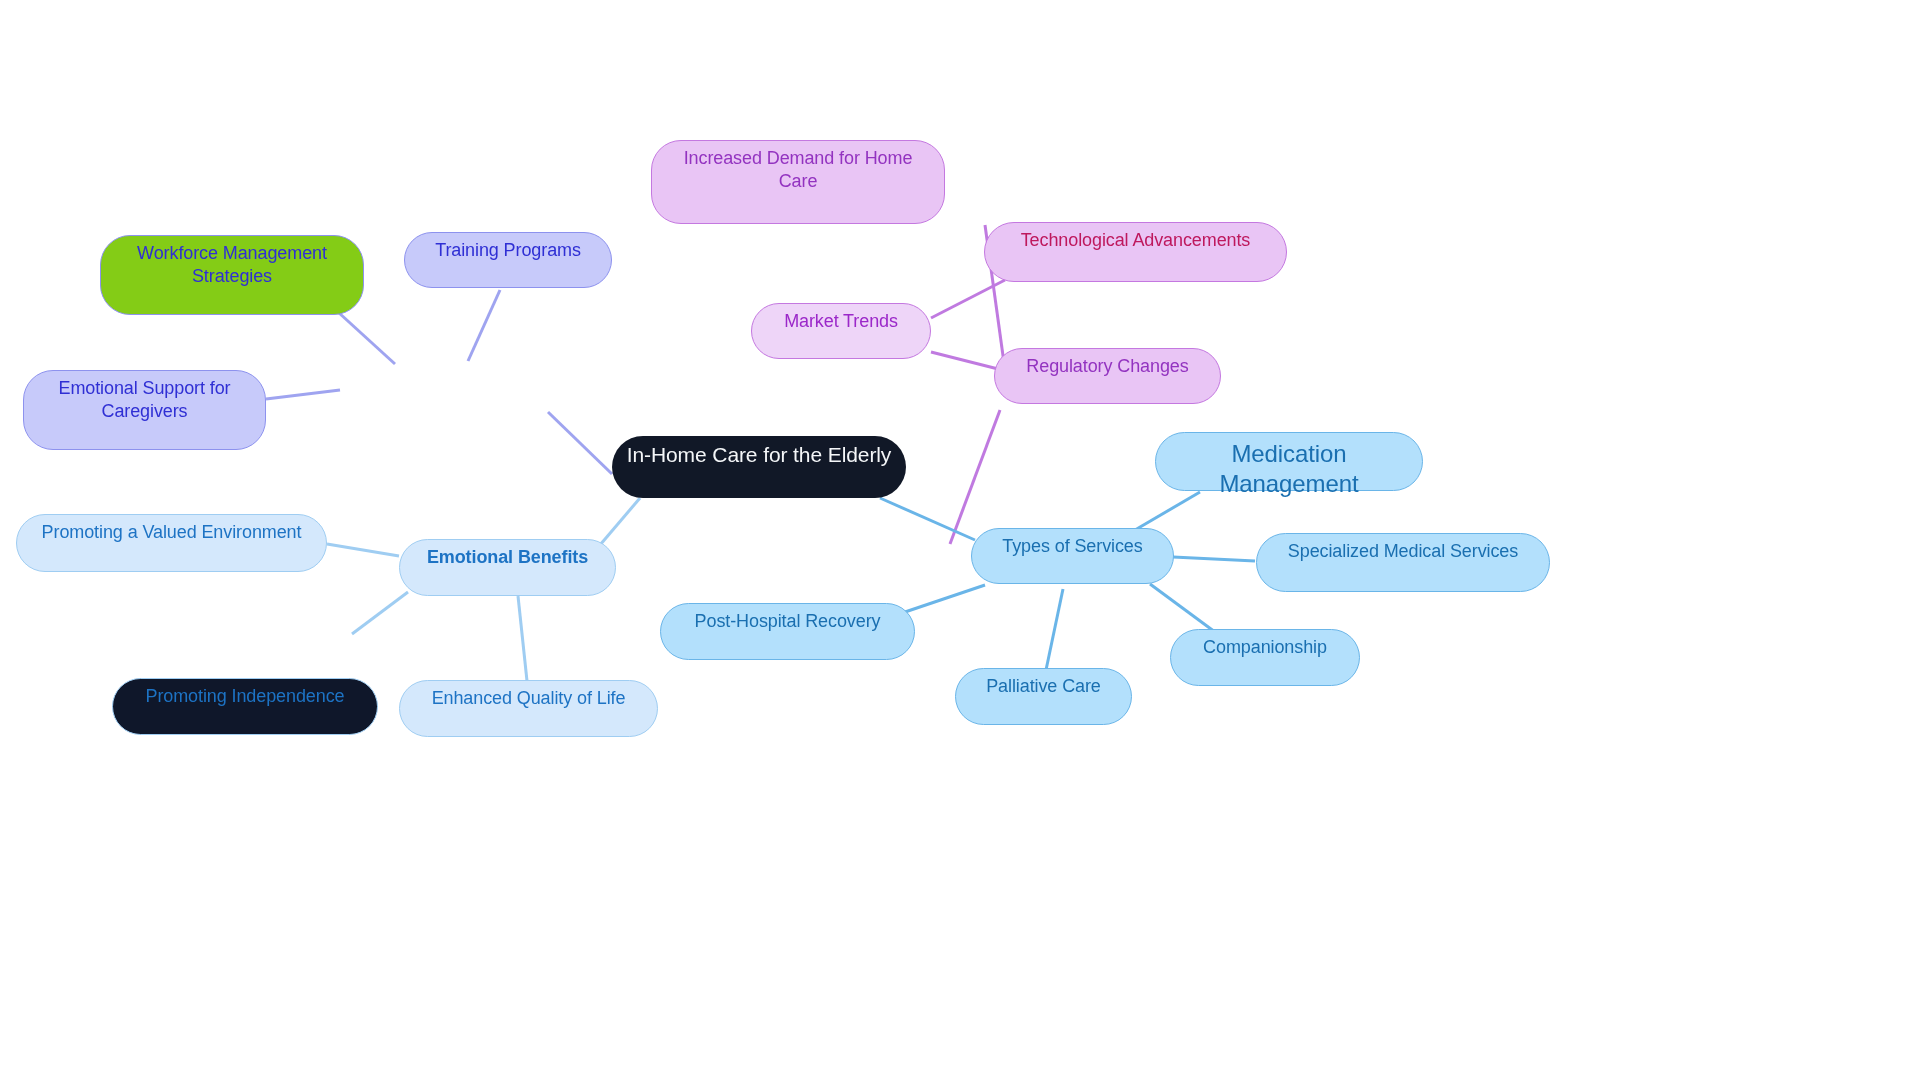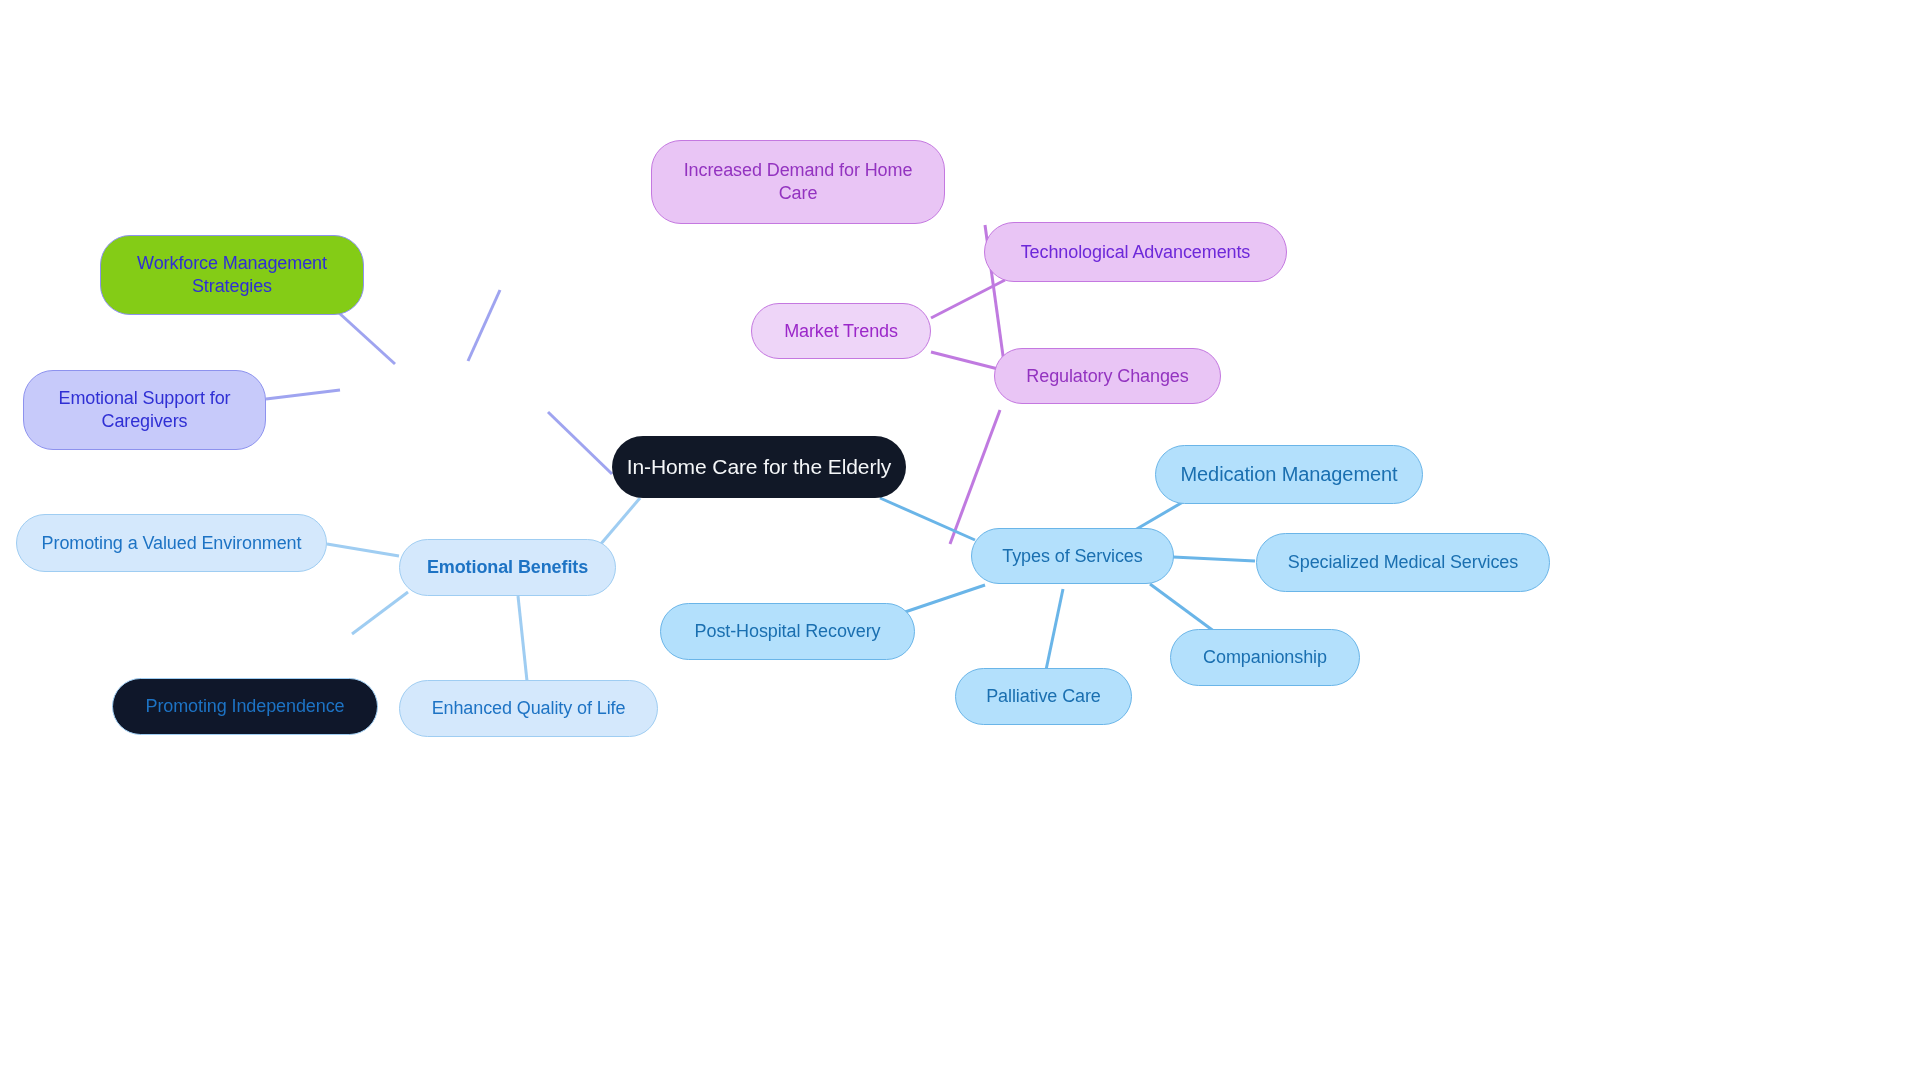--- a/index.html
+++ b/index.html
@@ -18,21 +18,20 @@
   #edges {
     position: absolute;
     left: 0; top: 0;
     width: 1920px;
     height: 1083px;
     pointer-events: none;
   }
   .node {
     position: absolute;
     display: flex;
-    align-items: center;
     justify-content: center;
     text-align: center;
     border-radius: 30px;
     border-style: solid;
     border-width: 1.5px;
     line-height: 1.26;
     padding: 6px 14px;
     white-space: pre-line;
     letter-spacing: -0.1px;
   }
@@ -96,50 +95,54 @@
     <span>Market Trends</span>
   </div>
 
   <div class="node" style="left:651px; top:140px; width:294px; height:84px;
               background:#e9c5f5; border-color:#c478e0; color:#9333c0; font-size:18px;">
     <span>Increased Demand for Home
 Care</span>
   </div>
 
   <div class="node" style="left:984px; top:222px; width:303px; height:60px;
-              background:#e9c5f5; border-color:#c478e0; color:#6d28d9; font-size:18px;">
+              background:#e9c5f5; border-color:#c478e0; color:#be185d; font-size:18px;">
     <span>Technological Advancements</span>
   </div>
 
   <div class="node" style="left:994px; top:348px; width:227px; height:56px;
               background:#e9c5f5; border-color:#c478e0; color:#9333c0; font-size:18px;">
     <span>Regulatory Changes</span>
   </div>
 
 
   <div class="node" style="left:100px; top:235px; width:264px; height:80px;
               background:#84cc16; border-color:#8d92ee; color:#2f2fd4; font-size:18px;">
     <span>Workforce Management
 Strategies</span>
   </div>
 
+  <div class="node" style="left:404px; top:232px; width:208px; height:56px;
+              background:#c7cafa; border-color:#8d92ee; color:#2f2fd4; font-size:18px;">
+    <span>Training Programs</span>
+  </div>
 
   <div class="node" style="left:23px; top:370px; width:243px; height:80px;
               background:#c7cafa; border-color:#8d92ee; color:#2f2fd4; font-size:18px;">
     <span>Emotional Support for
 Caregivers</span>
   </div>
 
   <div class="node" style="left:971px; top:528px; width:203px; height:56px;
               background:#b3e0fc; border-color:#6ab5e8; color:#1a6fb0; font-size:18px;">
     <span>Types of Services</span>
   </div>
 
   <div class="node" style="left:1155px; top:432px; width:268px; height:59px;
-              background:#b3e0fc; border-color:#6ab5e8; color:#1a6fb0; font-size:20px;margin-top:13px;">
+              background:#b3e0fc; border-color:#6ab5e8; color:#1a6fb0; font-size:24px;">
     <span>Medication Management</span>
   </div>
 
   <div class="node" style="left:1256px; top:533px; width:294px; height:59px;
               background:#b3e0fc; border-color:#6ab5e8; color:#1a6fb0; font-size:18px;">
     <span>Specialized Medical Services</span>
   </div>
 
   <div class="node" style="left:1170px; top:629px; width:190px; height:57px;
               background:#b3e0fc; border-color:#6ab5e8; color:#1a6fb0; font-size:18px;">

